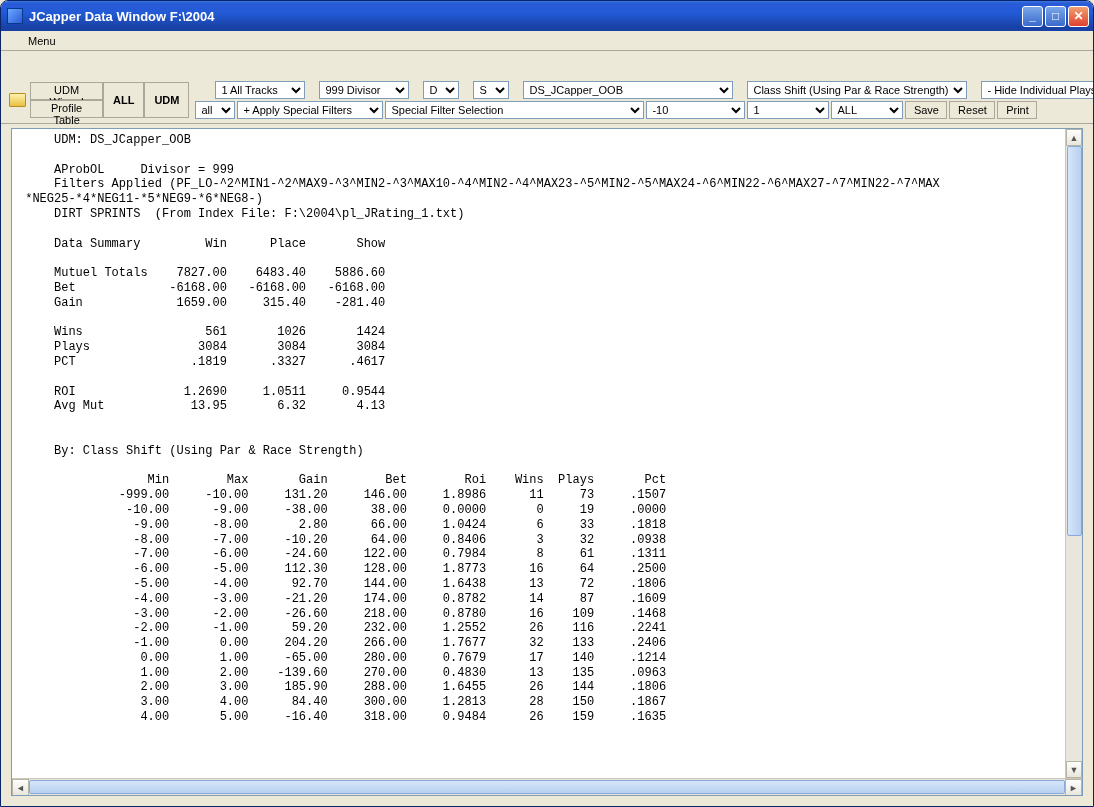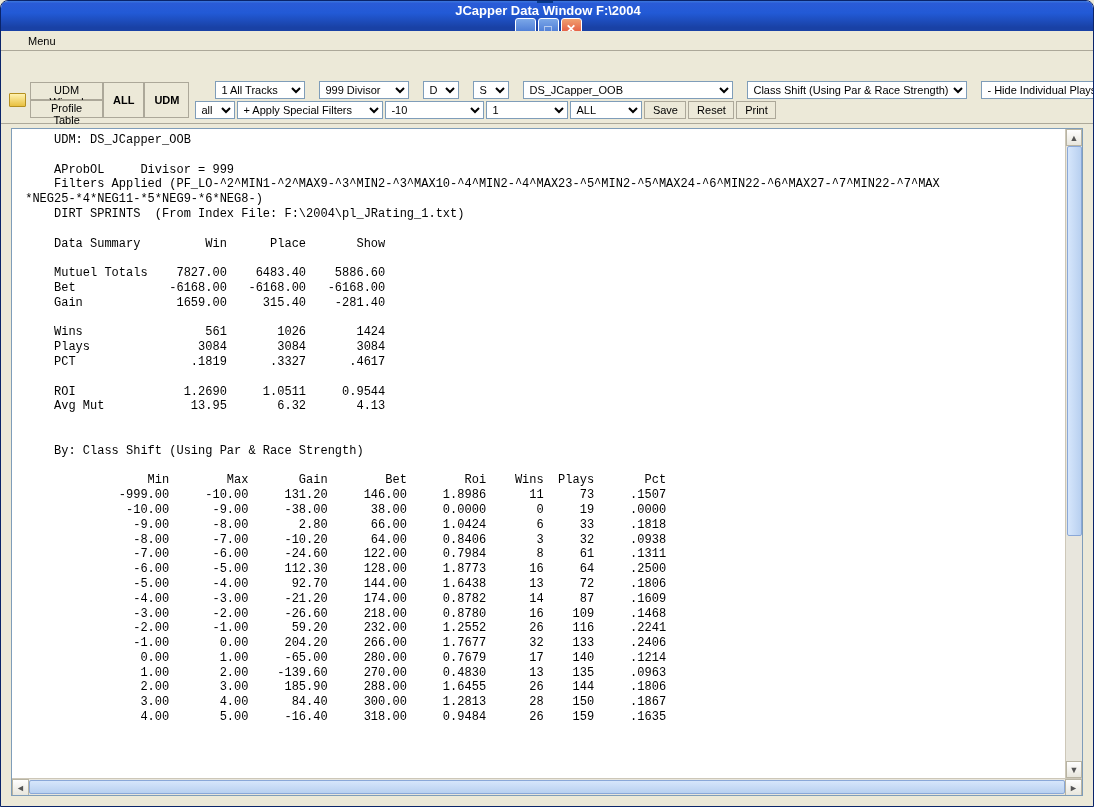--- a/index.html
+++ b/index.html
@@ -20,21 +20,20 @@
   display: flex;
   flex-direction: column;
 }
 .titlebar {
   background: linear-gradient(to bottom, #3b77dd 0%, #2a5bd7 8%, #225ad6 40%, #1941a5 88%, #1941a5 100%);
   height: 30px;
   display: flex;
   align-items: center;
   padding: 0 4px 0 6px;
   color: white;
-  flex-direction: column;
 }
 .titlebar-icon {
   width: 16px; height: 16px;
   background: linear-gradient(135deg,#6aa8ff,#2a5bd7);
   border: 1px solid #083a8c;
   margin-right: 6px;
 }
 .titlebar-text { font-weight: bold; font-size: 13px; flex: 1; }
 .win-btns { display: flex; gap: 2px; }
 .win-btn {
@@ -196,20 +195,21 @@
           <select class="select" style="width:90px"><option>999 Divisor</option></select>
           <select class="select" style="width:36px"><option>D</option></select>
           <select class="select" style="width:36px"><option>S</option></select>
           <select class="select" style="width:210px"><option>DS_JCapper_OOB</option></select>
           <select class="select" style="flex:1"><option>Class Shift (Using Par &amp; Race Strength)</option></select>
           <select class="select" style="width:140px"><option>- Hide Individual Plays</option></select>
         </div>
         <div style="display:flex;gap:2px;">
           <select class="select" style="width:40px"><option>all</option></select>
           <select class="select" style="width:146px"><option>+ Apply Special Filters</option></select>
+          <select class="select" style="width:259px"><option>Special Filter Selection</option></select>
           <select class="select" style="width:99px"><option>-10</option></select>
           <select class="select" style="width:82px"><option>1</option></select>
           <select class="select" style="width:72px"><option>ALL</option></select>
           <button class="btn" style="width:42px">Save</button>
           <button class="btn" style="width:46px">Reset</button>
           <button class="btn" style="width:40px">Print</button>
         </div>
       </div>
     </div>
   </div>

